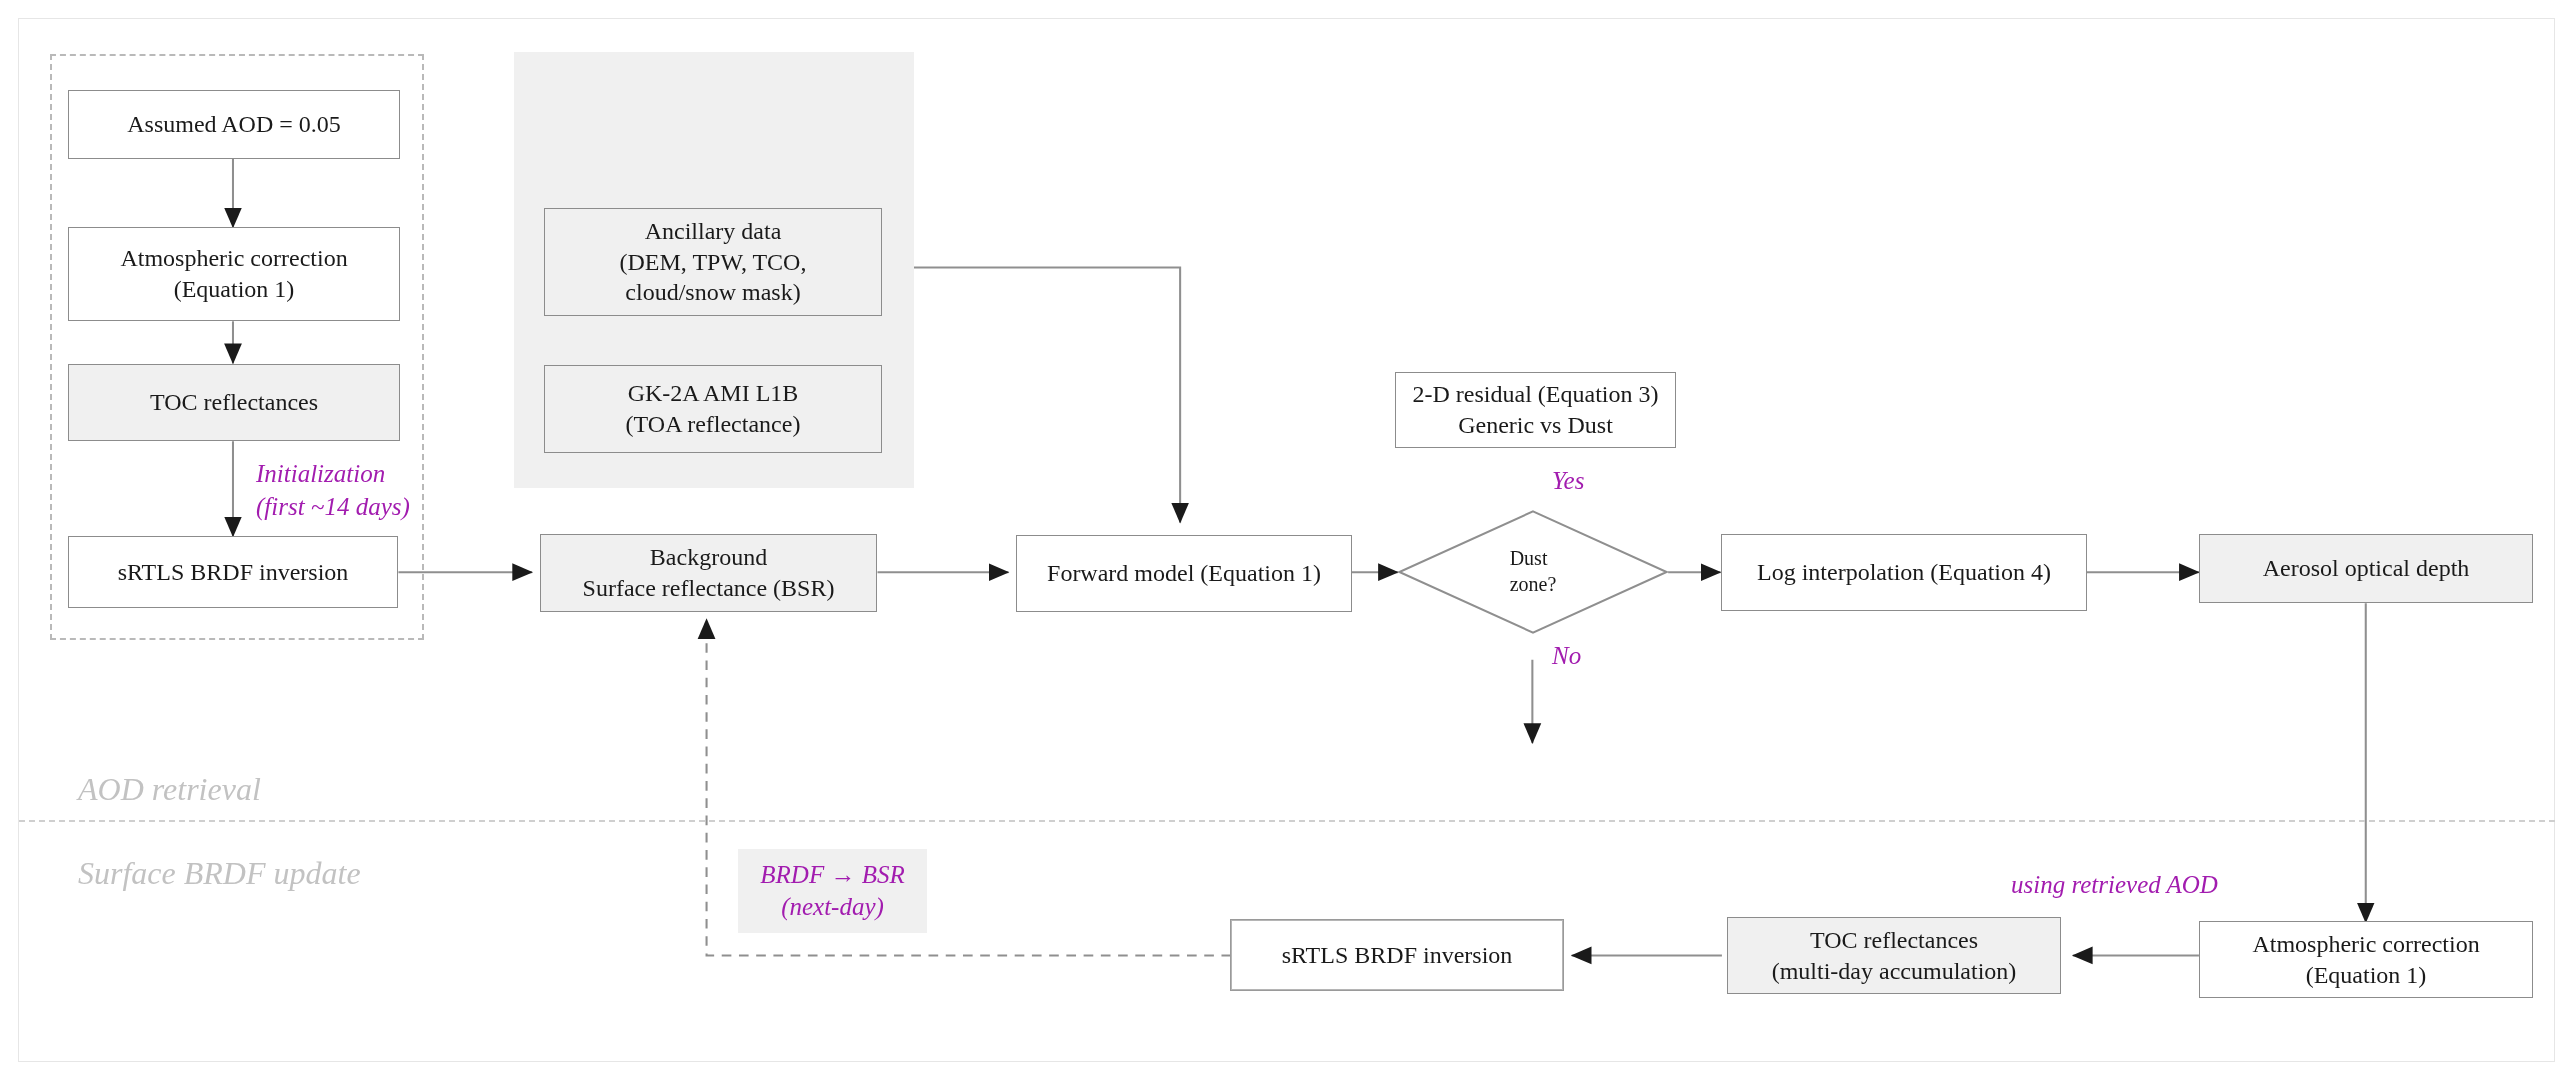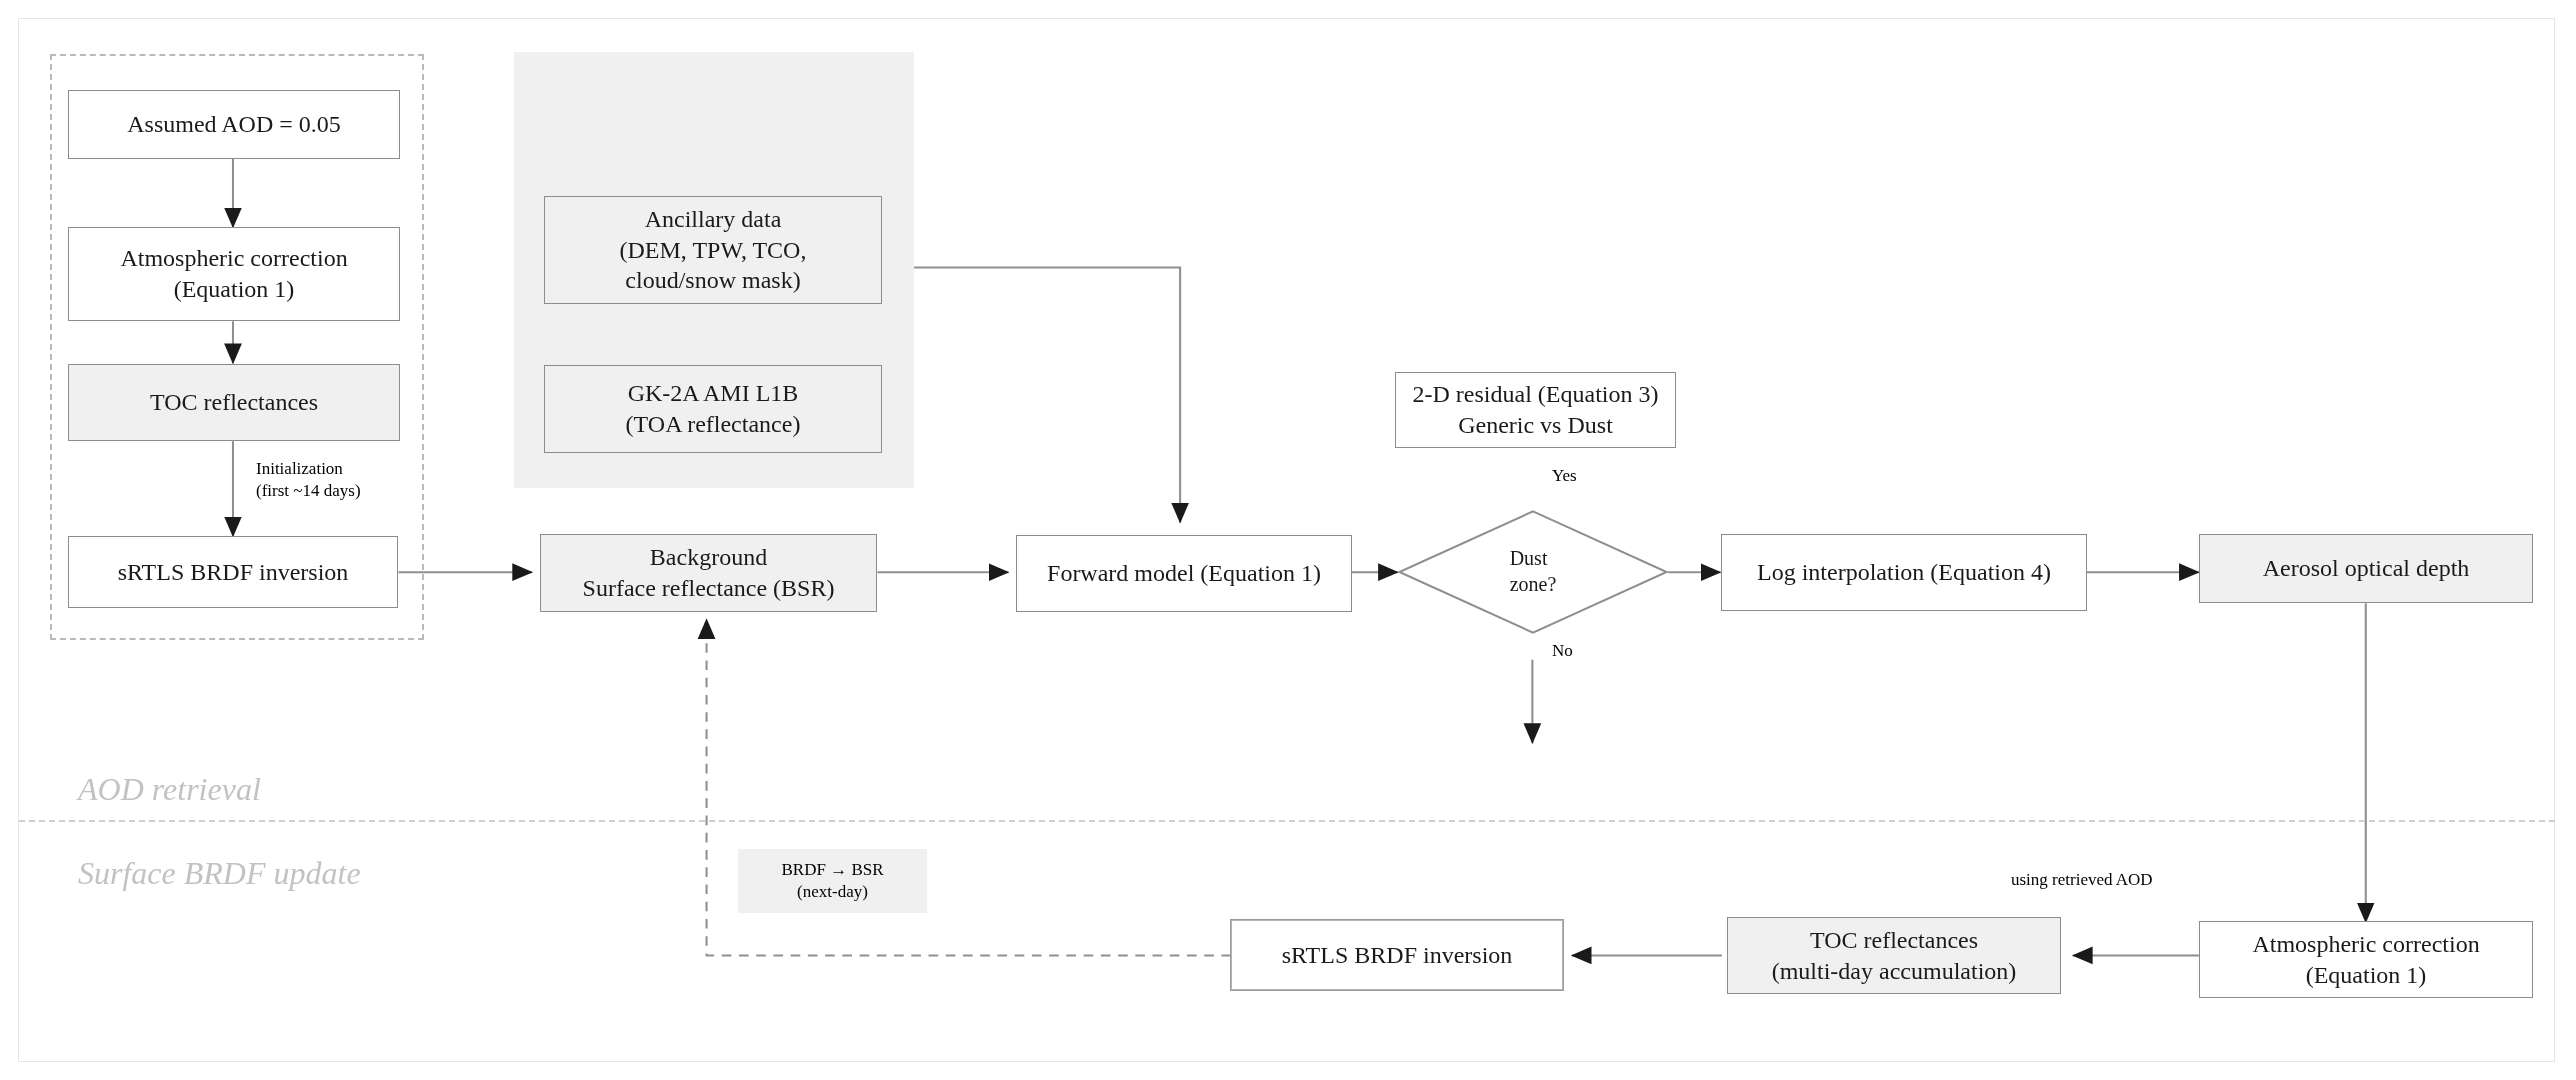--- a/index.html
+++ b/index.html
@@ -101,22 +101,23 @@
     justify-content: center;
     text-align: left;
     font-size: 20px;
     line-height: 1.28;
     color: #1a1a1a;
     white-space: pre-line;
   }
   
   .annot {
     position: absolute;
-    color: #000000;
-    font-size: 17px;
+    font-style: italic;
+    color: #a21caf;
+    font-size: 25px;
     line-height: 1.3;
     white-space: pre-line;
   }
   .annot.boxed {
     background: #f0f0f0;
     padding: 9.7px 15px;
     text-align: center;
   }
   
   .section-label {
@@ -200,21 +201,21 @@
   <div class="node shaded" style="left:68px; top:364px; width:332px; height:77px;">TOC reflectances</div>
 
   <div class="node" style="left:68px; top:536px; width:330px; height:72px;">sRTLS BRDF inversion</div>
 
   <div class="annot" style="left:256px; top:458px; width:186px;">Initialization
 (first ~14 days)</div>
 
   <div class="input-panel"></div>
 
 
-  <div class="node shaded" style="left:544px; top:196px; width:338px; height:108px;">Ancillary data
+  <div class="node shaded" style="left:544px; top:208px; width:338px; height:108px;">Ancillary data
 (DEM, TPW, TCO,
 cloud/snow mask)</div>
 
   <div class="node shaded" style="left:544px; top:365px; width:338px; height:88px;">GK-2A AMI L1B
 (TOA reflectance)</div>
 
   <div class="node shaded" style="left:540px; top:534px; width:337px; height:78px;">Background
 Surface reflectance (BSR)</div>
 
   <div class="node" style="left:1016px; top:535px; width:336px; height:77px;">Forward model (Equation 1)</div>

